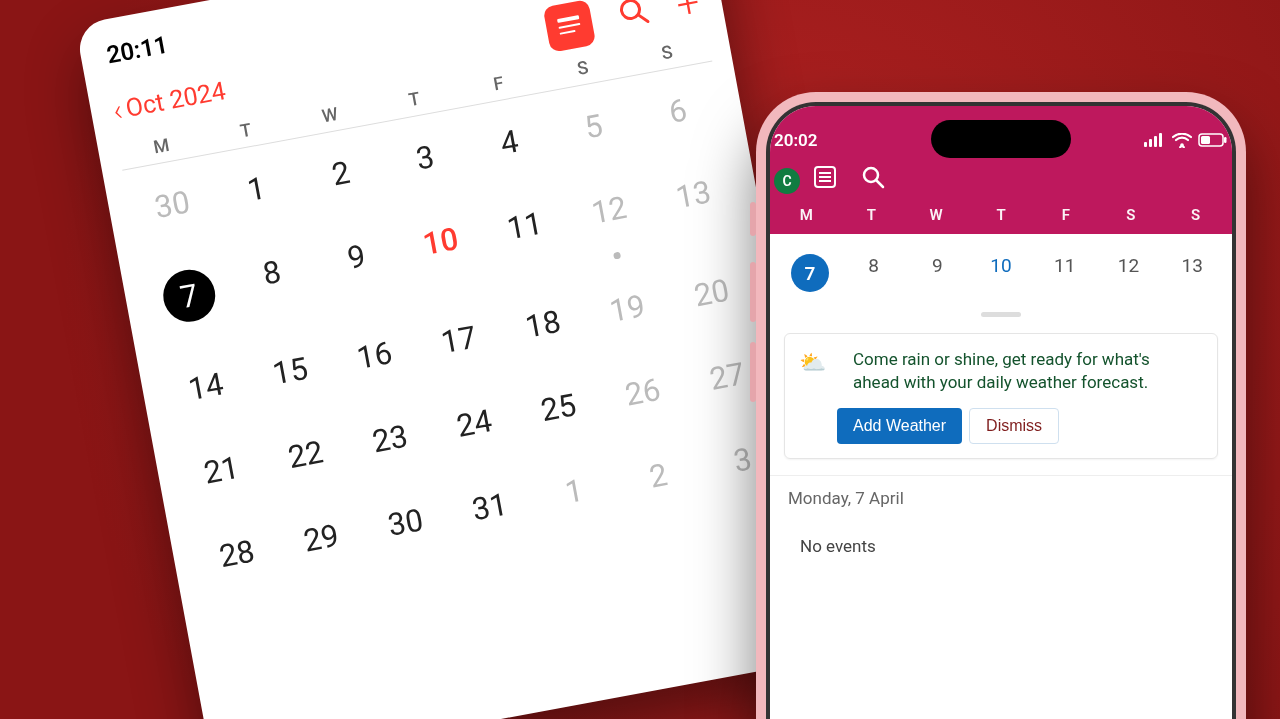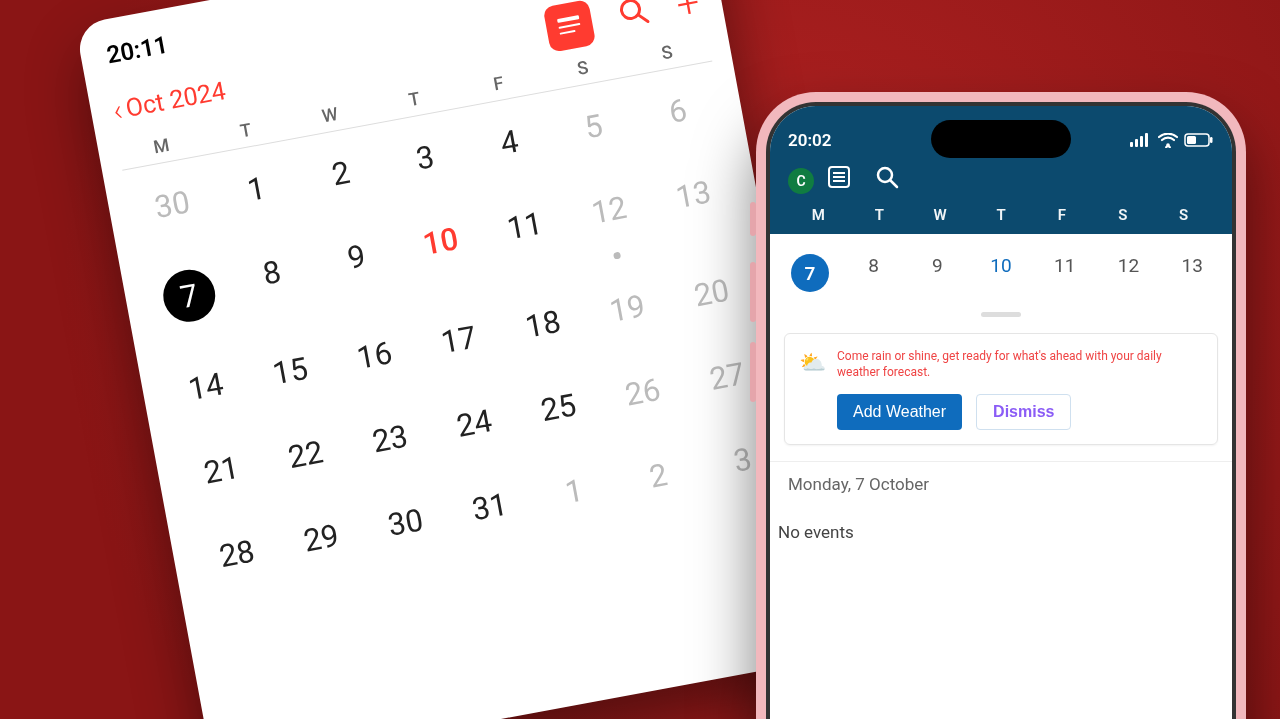--- a/index.html
+++ b/index.html
@@ -93,22 +93,22 @@
   .phone-screen{
     width:100%;height:100%;
     background:#fff;border-radius:46px 46px 0 0;
     overflow:hidden;position:relative;
   }
   .dynamic-island{
     position:absolute;top:14px;left:50%;transform:translateX(-50%);
     width:140px;height:38px;background:#000;border-radius:20px;z-index:5;
   }
   .ol-header{
-    background:#0c4a6e;color:#fff;
-    padding:14px 18px 10px;
+    background:#be185d;color:#fff;
+    padding:14px 4px 10px;
   }
   .ol-status{display:flex;justify-content:space-between;align-items:center;
     font-size:17px;font-weight:600;height:40px}
   .ol-status .icons{display:flex;gap:6px;align-items:center}
   .ol-titlebar{display:flex;align-items:center;gap:12px;padding-top:4px}
   .ol-avatar{width:26px;height:26px;border-radius:50%;background:#107c41;
     display:flex;align-items:center;justify-content:center;font-size:14px;font-weight:600;
     margin-top:4px}
   .ol-month{font-size:30px;font-weight:700;flex:1}
   .ol-actions{display:flex;gap:22px;align-items:center}
@@ -130,28 +130,28 @@
     width:34px;height:34px;border-radius:50%;background:#e1effa;z-index:-1;
   }
   .ol-handle{width:40px;height:5px;background:#ddd;border-radius:3px;margin:4px auto 0}
   .ol-card{
     margin:16px 14px;border:1px solid #e5e5e5;border-radius:6px;
     padding:14px 14px 14px 52px;position:relative;
     box-shadow:0 1px 2px rgba(0,0,0,.05);
   }
   .ol-card .wicon{position:absolute;left:14px;top:16px;font-size:22px}
   .ol-card h4{margin:0 0 4px;font-size:18px;color:#222}
-  .ol-card p{margin:0 0 14px;font-size:12px;color:#ef4444;line-height:1.35}
-  .ol-card-btns{display:flex;gap:14px}
+  .ol-card p{margin:0 16px 14px;font-size:17px;color:#14532d;line-height:1.35}
+  .ol-card-btns{display:flex;gap:7px}
   .ol-primary{background:#0f6cbd;color:#fff;border:none;border-radius:4px;
     padding:8px 16px;font-size:16px;font-weight:500}
-  .ol-secondary{background:#fff;color:#8b5cf6;border:1px solid #cfe0ef;border-radius:4px;
-    padding:8px 16px;font-size:16px;font-weight:700}
+  .ol-secondary{background:#fff;color:#7f1d1d;border:1px solid #cfe0ef;border-radius:4px;
+    padding:8px 16px;font-size:16px;font-weight:400}
   .ol-section{padding:12px 18px;color:#666;font-size:17px;border-top:1px solid #eee}
-  .ol-noevents{padding:16px 8px 40px;color:#444;font-size:17px}
+  .ol-noevents{padding:16px 30px 40px;color:#444;font-size:17px}
 </style>
 </head>
 <body>
 
 <div class="apple-card">
   <div class="apple-status">
     <span>20:11</span>
 
   </div>
 
@@ -301,17 +301,17 @@
 
       <div class="ol-card">
         <span class="wicon">⛅</span>
         <p>Come rain or shine, get ready for what's ahead with your daily weather forecast.</p>
         <div class="ol-card-btns">
           <button class="ol-primary">Add Weather</button>
           <button class="ol-secondary">Dismiss</button>
         </div>
       </div>
 
-      <div class="ol-section">Monday, 7 October</div>
+      <div class="ol-section">Monday, 7 April</div>
       <div class="ol-noevents">No events</div>
     </div>
   </div>
 </div>
 
 </body></html>

